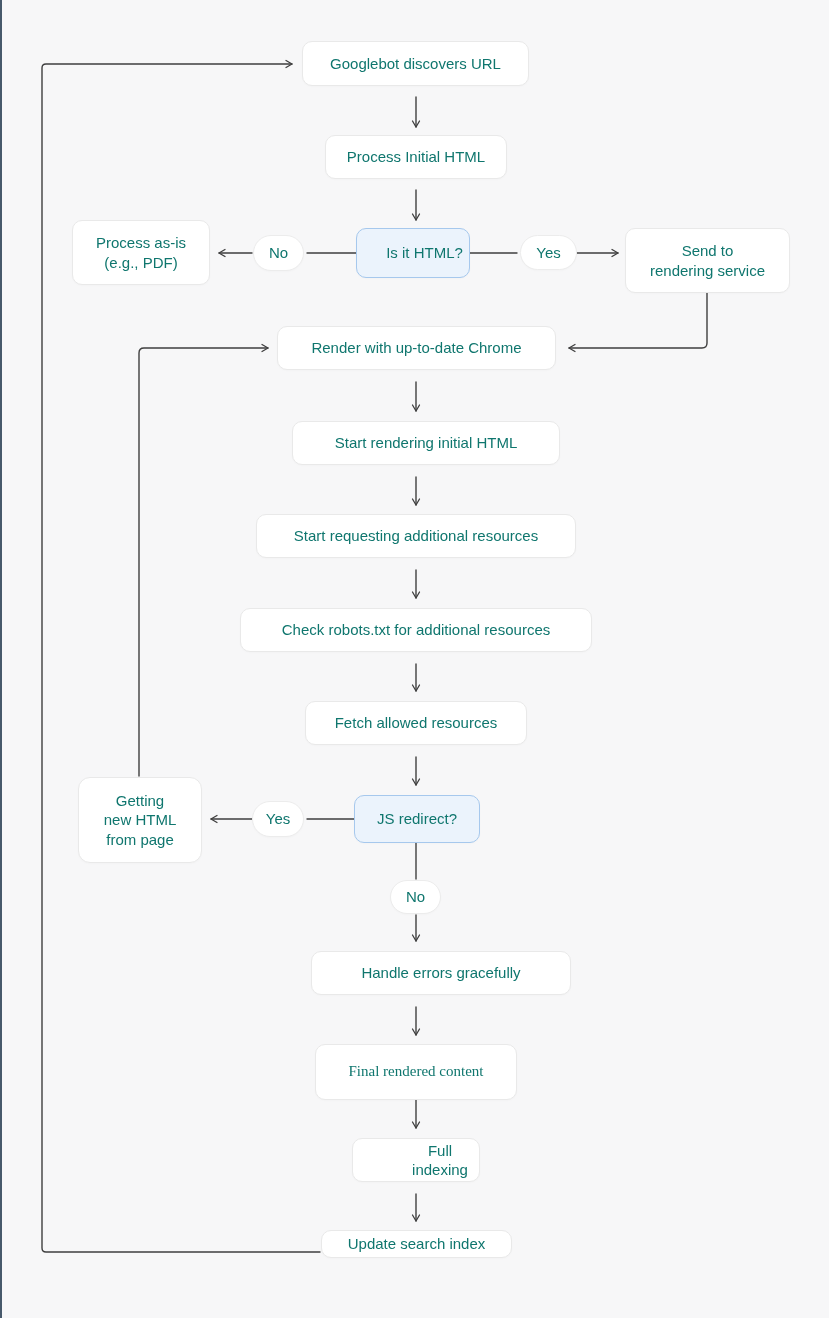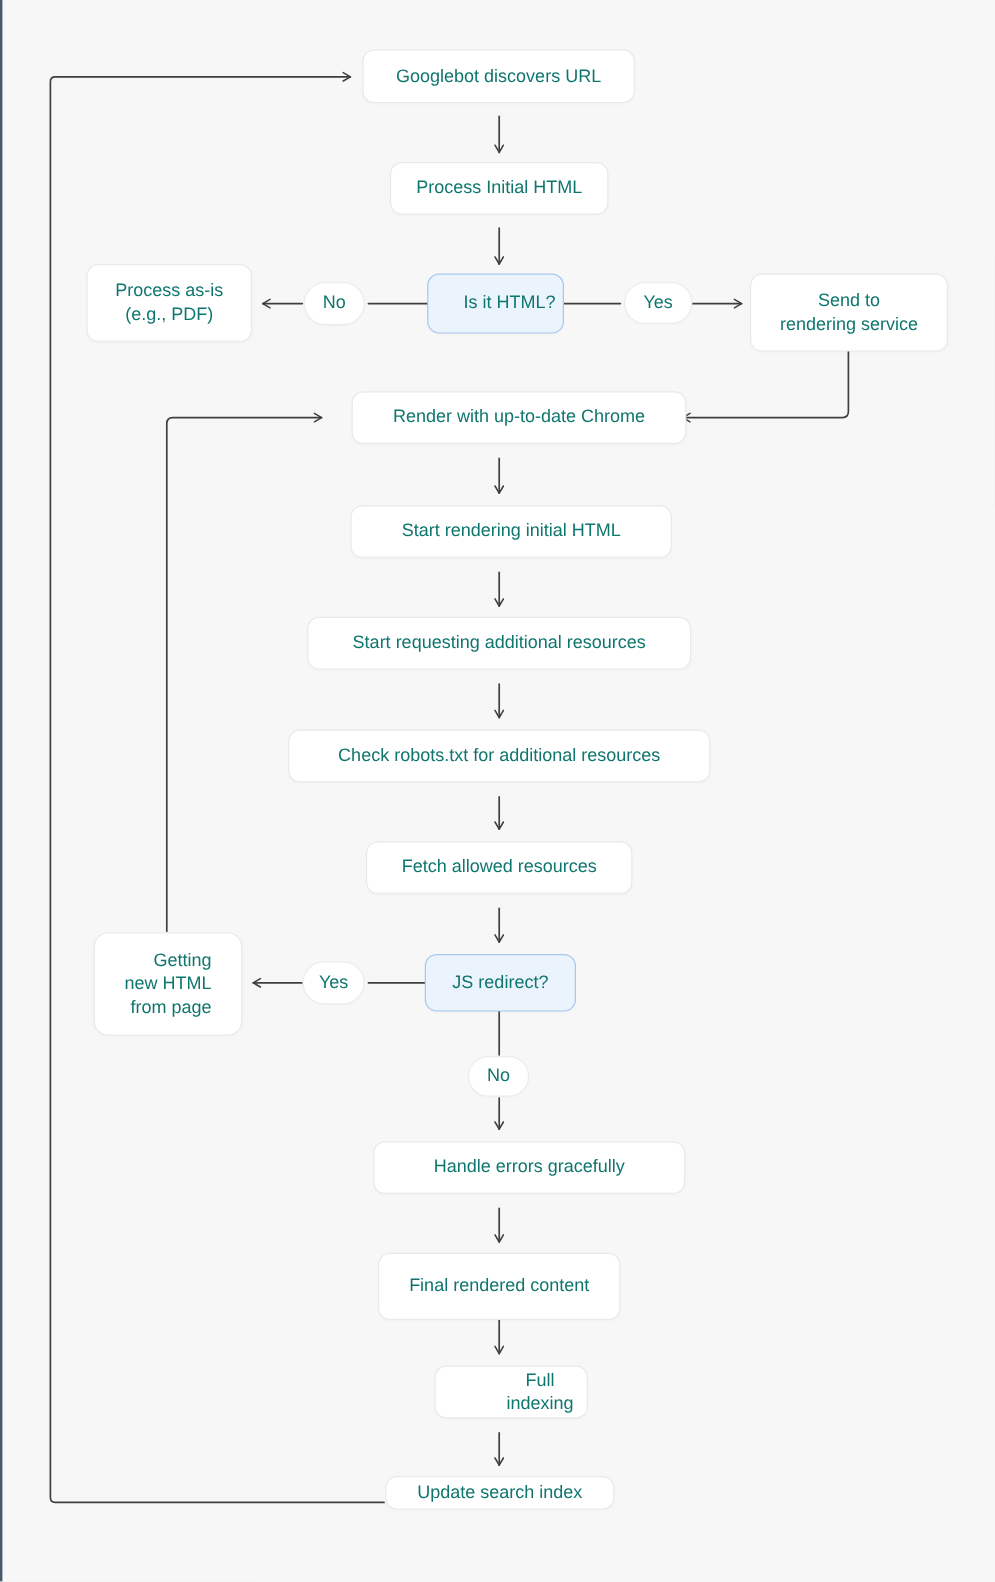--- a/index.html
+++ b/index.html
@@ -111,41 +111,41 @@
   <div class="node" style="left:72px; top:220px; width:138px; height:65px;">Process as-is
 (e.g., PDF)</div>
 
   <div class="node pill" style="left:253px; top:235px; width:51px; height:36px;">No</div>
 
   <div class="node pill" style="left:520px; top:235px; width:57px; height:35px;">Yes</div>
 
   <div class="node" style="left:625px; top:228px; width:165px; height:65px;">Send to
 rendering service</div>
 
-  <div class="node" style="left:277px; top:326px; width:279px; height:44px;margin-left:16px;">Render with up-to-date Chrome</div>
+  <div class="node" style="left:277px; top:326px; width:279px; height:44px;">Render with up-to-date Chrome</div>
 
   <div class="node" style="left:292px; top:421px; width:268px; height:44px;">Start rendering initial HTML</div>
 
   <div class="node" style="left:256px; top:514px; width:320px; height:44px;">Start requesting additional resources</div>
 
   <div class="node" style="left:240px; top:608px; width:352px; height:44px;">Check robots.txt for additional resources</div>
 
   <div class="node" style="left:305px; top:701px; width:222px; height:44px;">Fetch allowed resources</div>
 
   <div class="node decision" style="left:354px; top:795px; width:126px; height:48px;">JS redirect?</div>
 
   <div class="node pill" style="left:252px; top:801px; width:52px; height:36px;">Yes</div>
 
-  <div class="node" style="left:78px; top:777px; width:124px; height:86px; border-radius:12px;text-align:right;">Getting
+  <div class="node" style="left:78px; top:777px; width:124px; height:86px; border-radius:12px;">Getting
 new HTML
 from page</div>
 
   <div class="node pill" style="left:390px; top:880px; width:51px; height:34px;">No</div>
 
   <div class="node" style="left:311px; top:951px; width:260px; height:44px;">Handle errors gracefully</div>
 
-  <div class="node" style="left:315px; top:1044px; width:202px; height:56px;">Final rendered content</div>
+  <div class="node" style="left:315px; top:1044px; width:202px; height:56px;font-family:Liberation Serif, serif;">Final rendered content</div>
 
-  <div class="node" style="left:362px; top:1138px; width:128px; height:44px;padding-left:48px;">Full indexing</div>
+  <div class="node" style="left:352px; top:1138px; width:128px; height:44px;padding-left:48px;">Full indexing</div>
 
   <div class="node" style="left:321px; top:1230px; width:191px; height:28px;">Update search index</div>
 
 </div>
 
 </body></html>

